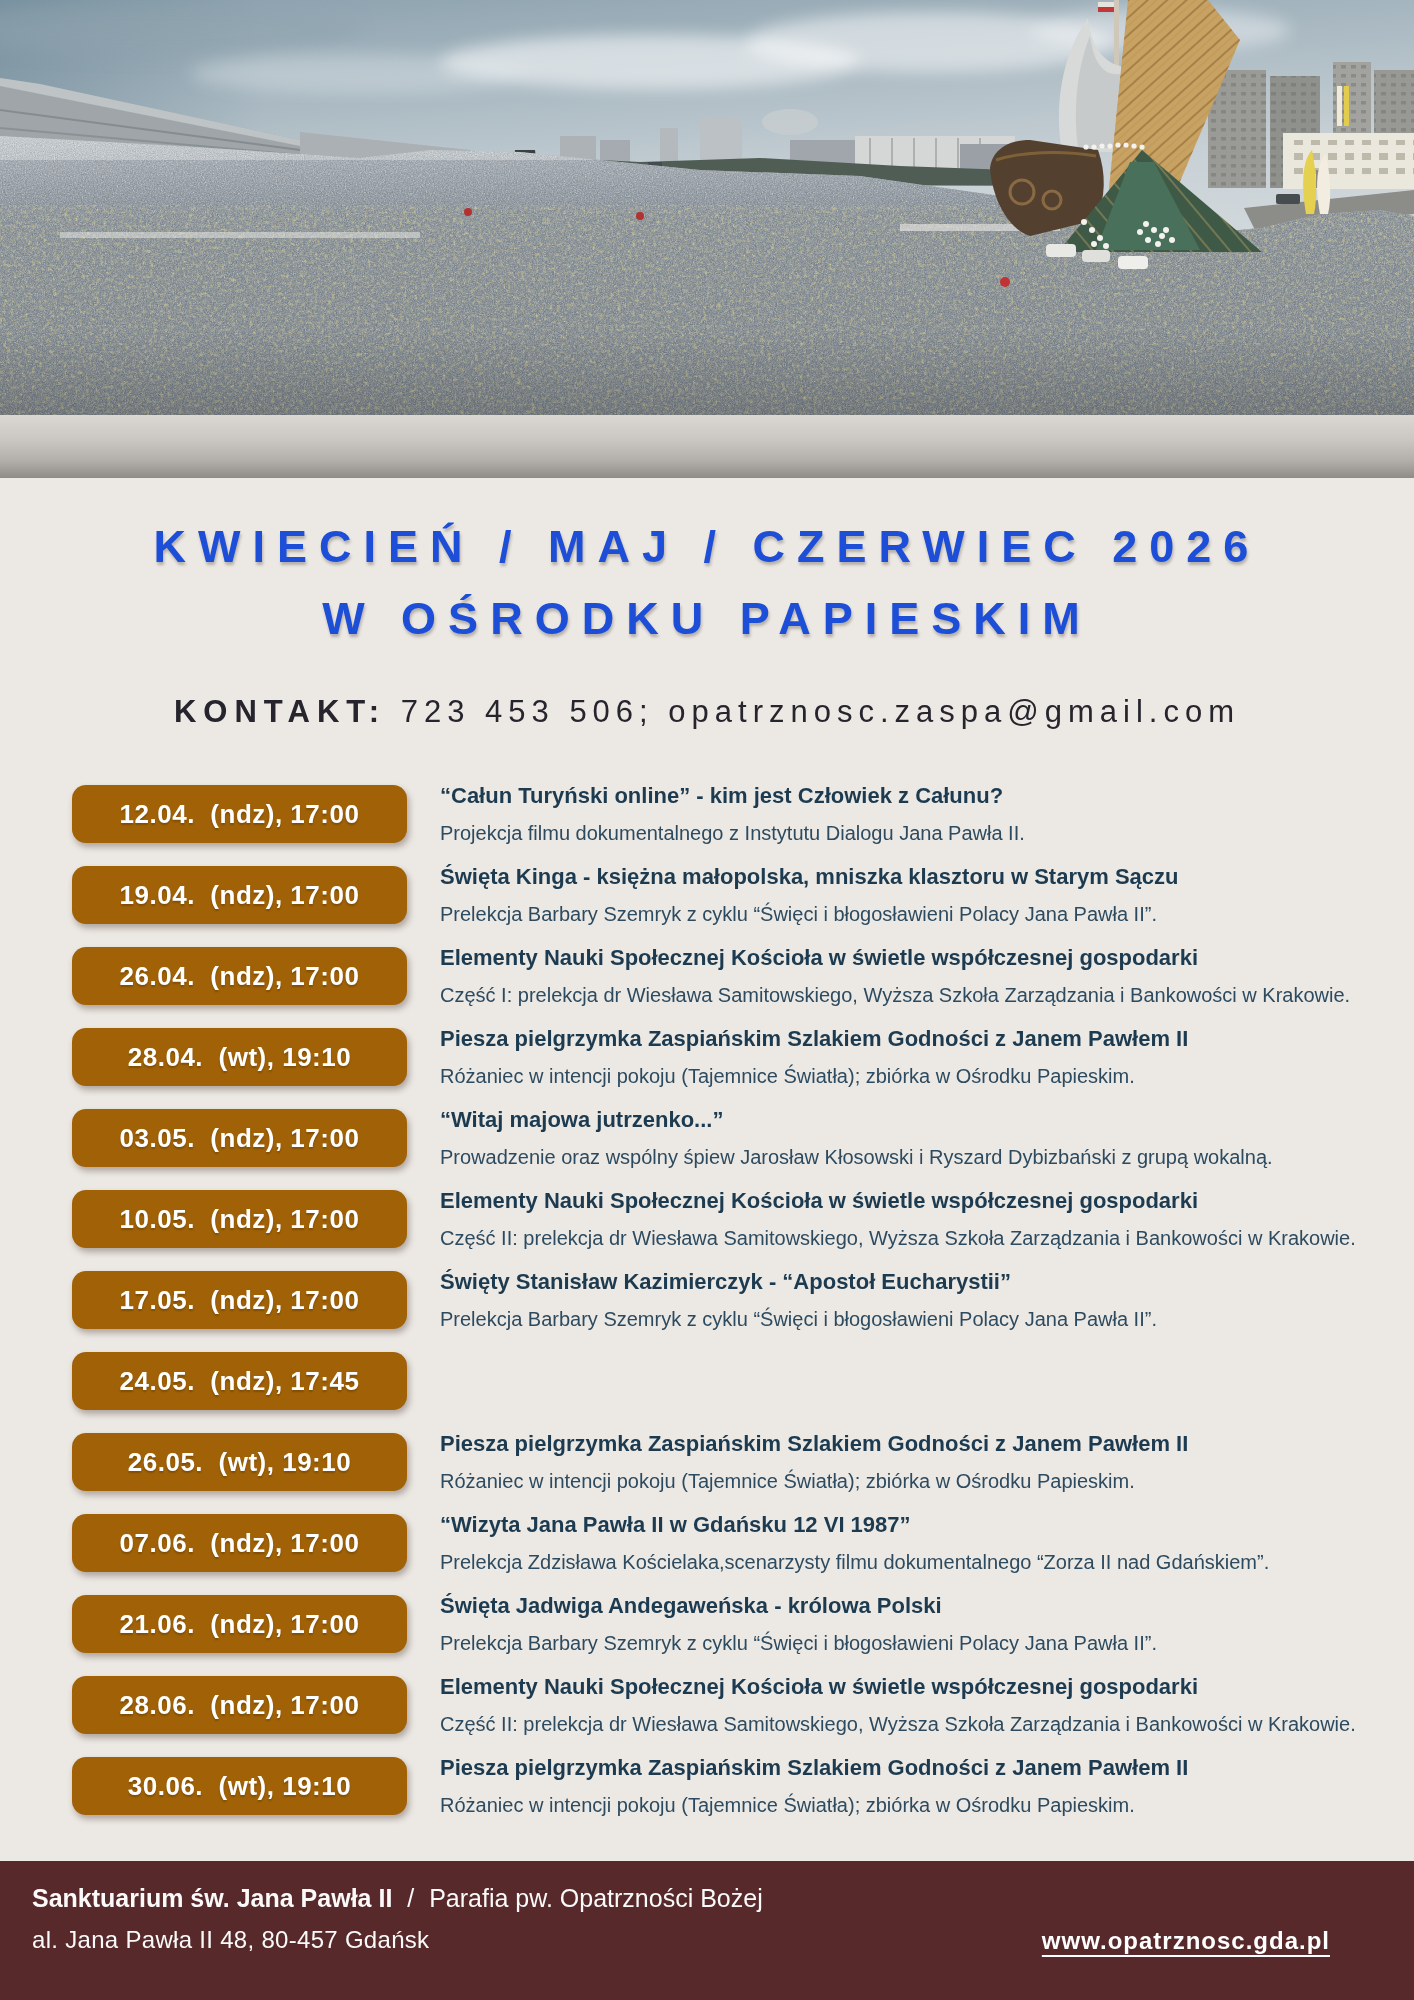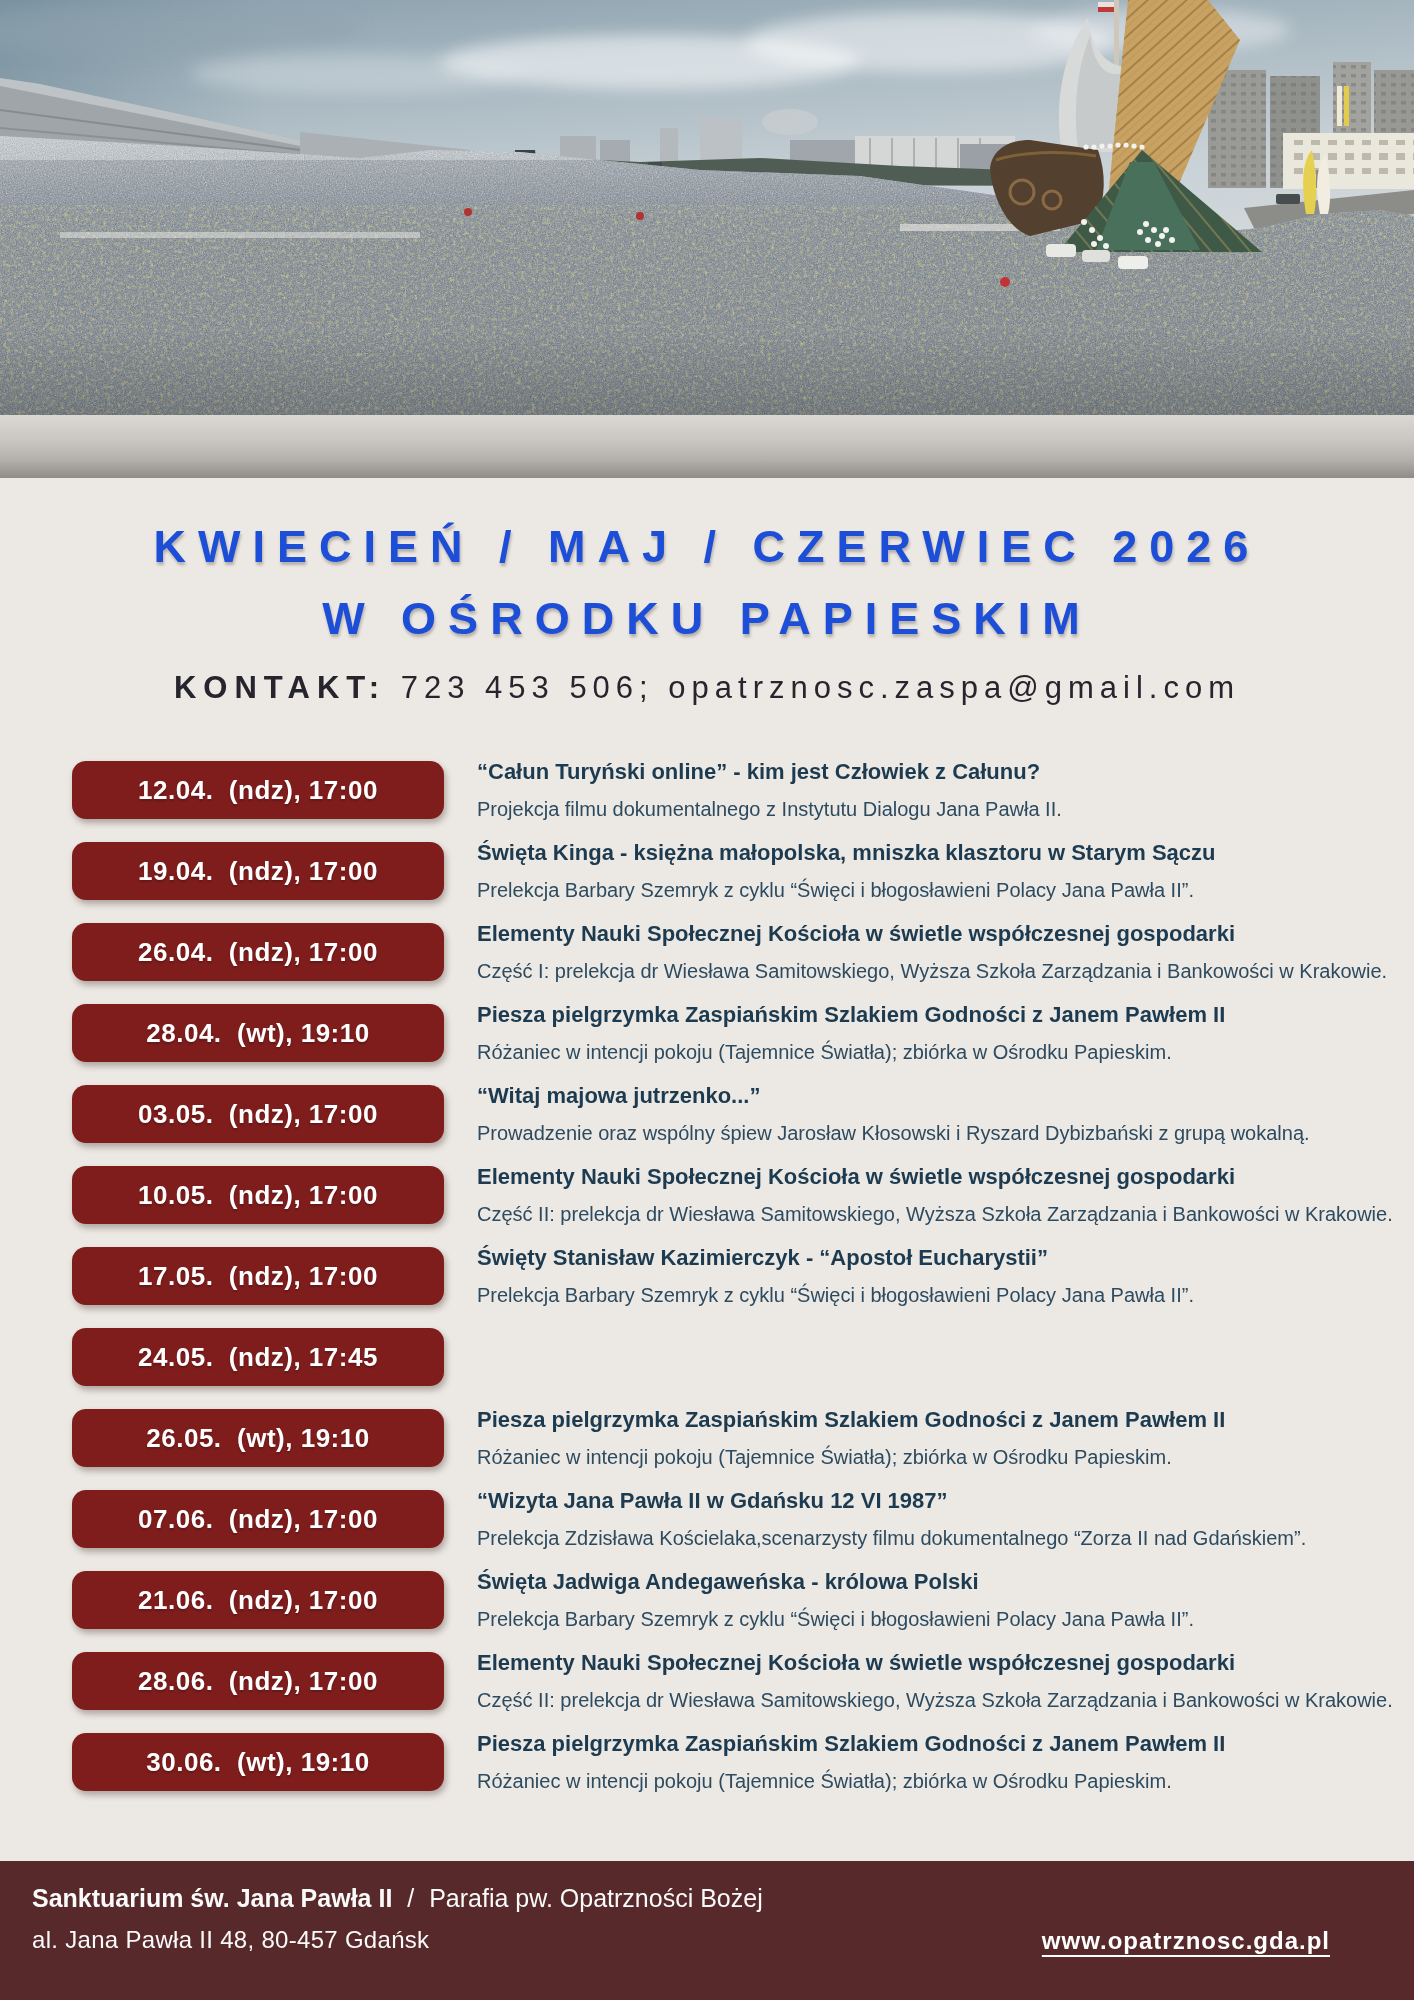--- a/index.html
+++ b/index.html
@@ -16,28 +16,28 @@
   .shadow-band{height:63px;flex:none;
     background:linear-gradient(180deg,#dbd8d3 0%,#cac7c2 40%,#b3afaa 72%,#8f8b86 100%);}
 
   
   .title-block{margin-top:46px;text-align:center;color:#1d4ed8;}
   .title-line{font-size:45px;font-weight:700;letter-spacing:12px;line-height:1;
     text-shadow:1px 3px 3px rgba(70,60,55,.33);}
   .title-line + .title-line{margin-top:27px;}
 
   
-  .contact{margin-top:28px;text-align:center;font-size:31px;color:#26252e;
+  .contact{margin-top:52px;text-align:center;font-size:31px;color:#26252e;
     letter-spacing:6px;line-height:38px;white-space:nowrap;}
   .contact-label{font-weight:700;letter-spacing:7px;}
 
   
   .events{margin-top:54px;padding-left:72px;}
   .event-row{display:flex;align-items:center;height:58px;margin-bottom:23px;}
-  .event-date-badge{width:372px;height:58px;flex:none;background:#7f1d1d;border-radius:14px;
+  .event-date-badge{width:335px;height:58px;flex:none;background:#a16207;border-radius:14px;
     display:flex;align-items:center;justify-content:center;
     box-shadow:2px 4px 6px rgba(60,40,35,.35);}
   .event-date{color:#ffffff;font-weight:700;font-size:26px;letter-spacing:.5px;
     white-space:pre;text-shadow:0 2px 2px rgba(0,0,0,.22);}
   .event-text{margin-left:33px;display:flex;flex-direction:column;gap:15px;min-width:0;}
   .event-title{font-size:22px;font-weight:700;color:#1d3b50;line-height:1.08;white-space:nowrap;}
   .event-desc{font-size:20px;font-weight:400;color:#2d4b60;line-height:1.08;white-space:nowrap;}
 
   
   .footer{margin-top:auto;height:139px;flex:none;background:#57292b;color:#fbfafa;

